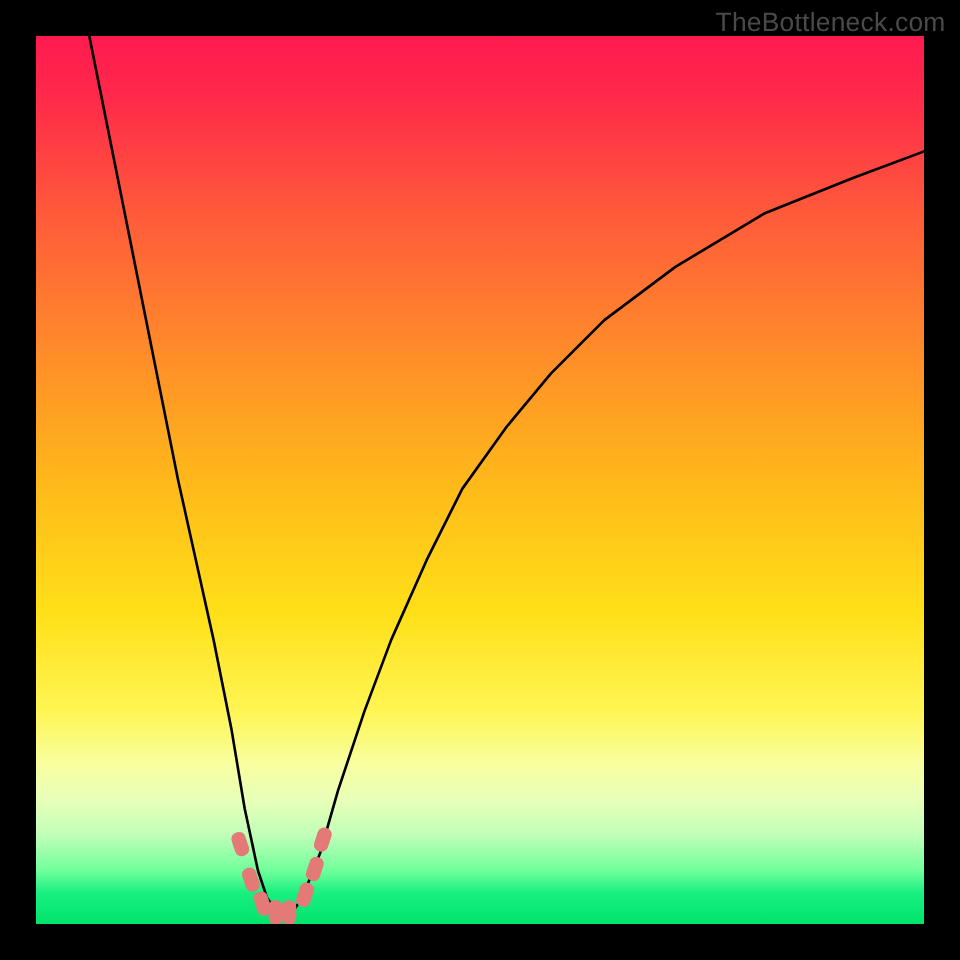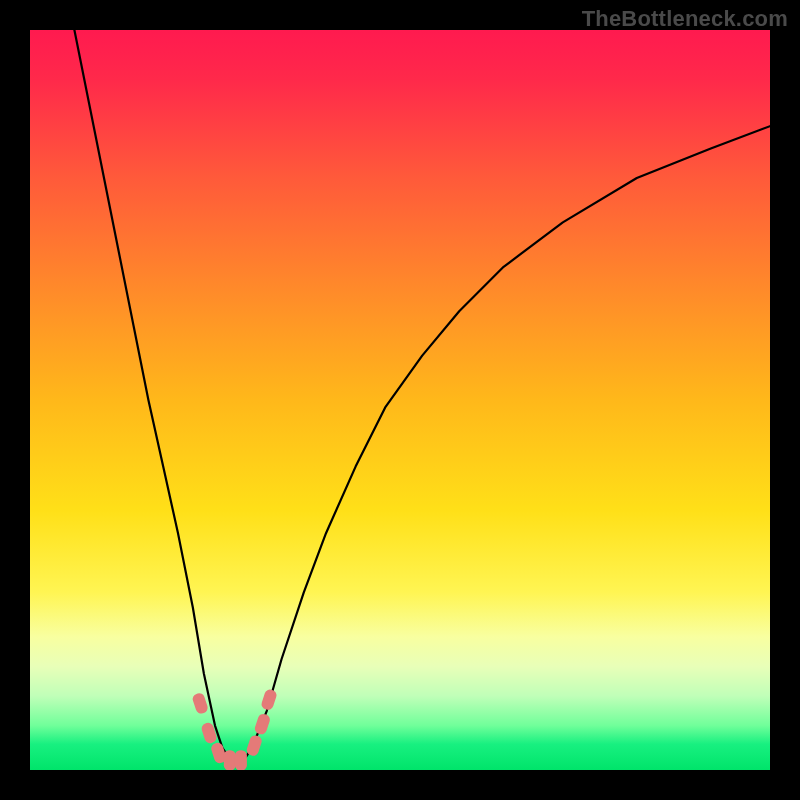--- a/index.html
+++ b/index.html
@@ -15,21 +15,21 @@
     position: relative;
     width: 800px;
     height: 800px;
     background: #000;
   }
   .watermark {
     position: absolute;
     top: 6px;
     right: 12px;
     font-size: 22px;
-    font-weight: 700;
+    font-weight: 400;
     color: #4a4a4a;
     letter-spacing: 0.2px;
     z-index: 50;
   }
   .plot-area {
     position: absolute;
     left: 30px;
     top: 30px;
     width: 740px;
     height: 740px;

